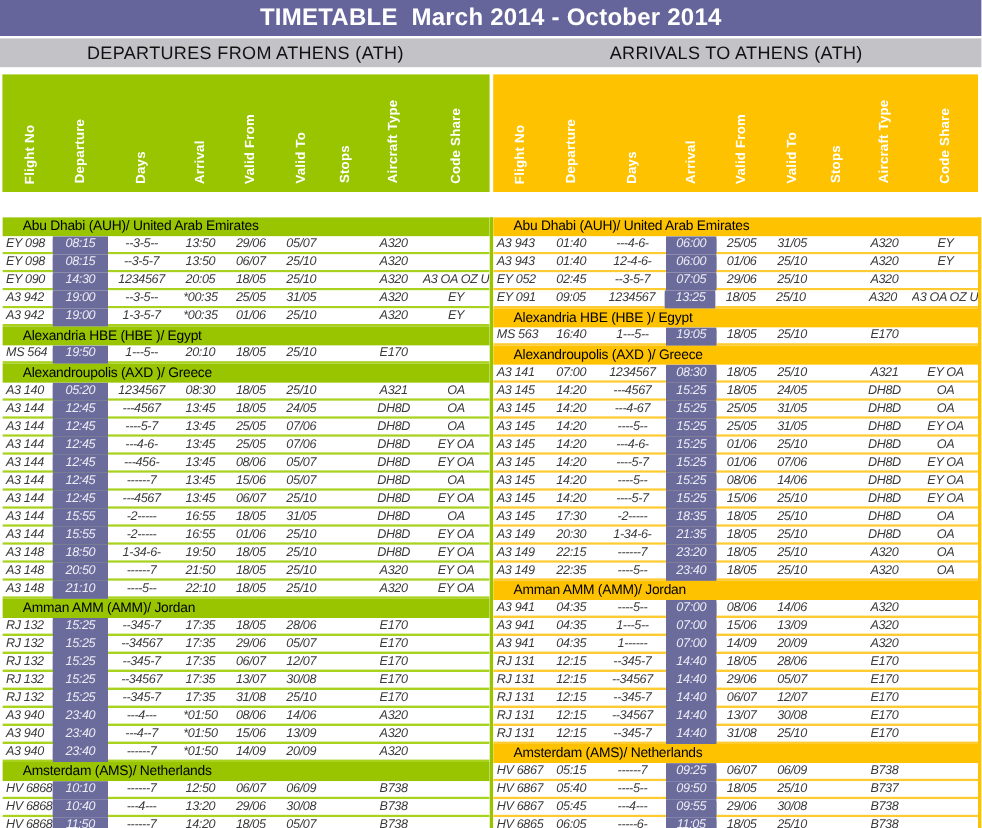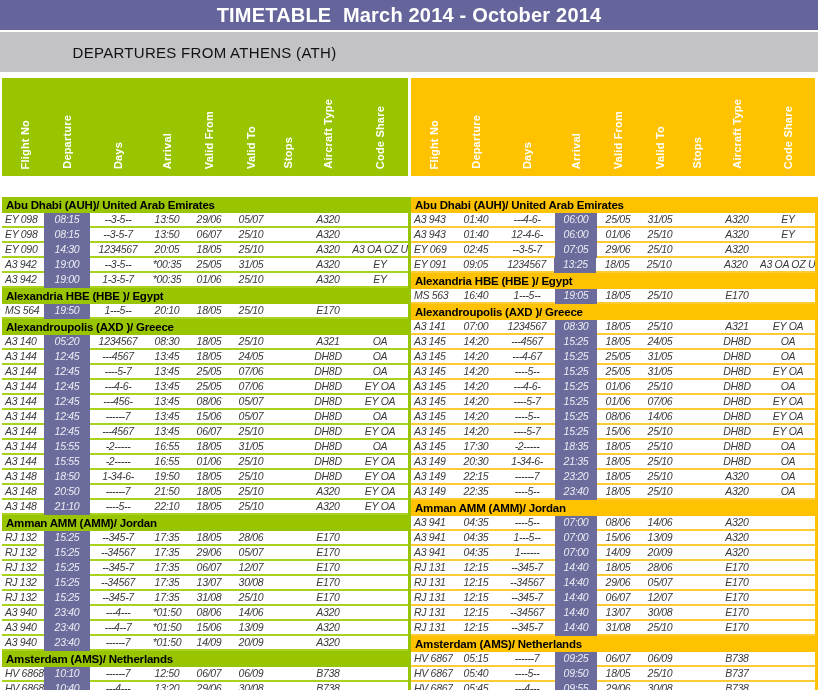--- a/index.html
+++ b/index.html
@@ -12,21 +12,21 @@
 
   .title-bar{
     height:30px;background:var(--title-bg);
     display:flex;align-items:center;justify-content:center;
   }
   .title-bar span{
     color:#fff;font-weight:bold;font-size:20px;letter-spacing:0.2px;white-space:pre;
   }
 
   .subtitle-bar{
-    height:40px;margin-top:2px;background:var(--subtitle-bg);
+    height:24px;margin-top:2px;background:var(--subtitle-bg);
     display:flex;align-items:center;
   }
   .subtitle{
     flex:0 0 409px;text-align:center;font-size:15px;color:#111;
     letter-spacing:0.3px;white-space:pre;
   }
 
   .band-row{display:flex;margin-top:6px;padding-left:2px;}
   .band{height:98px;display:flex;}
   #band-0{width:406px;background:var(--green);margin-right:3px;}
@@ -37,21 +37,21 @@
     color:#fff;font-weight:bold;font-size:11px;letter-spacing:0.2px;white-space:nowrap;
   }
 
   .body-row{display:flex;margin-top:21px;padding-left:2px;align-items:flex-start;}
   .panel{overflow:hidden;}
   #panel-0{width:406px;border-right:3px solid var(--green);}
   #panel-1{width:404px;border-right:3px solid var(--yellow);}
 
   .sec{
     height:16px;line-height:16px;background:var(--accent);
-    font-weight:bold;font-size:11.5px;color:#000;padding-left:4px;
+    font-weight:normal;font-size:11.5px;color:#000;padding-left:17px;
     letter-spacing:-0.2px;white-space:nowrap;overflow:hidden;box-sizing:border-box;
   }
   .row{display:flex;height:13px;border-bottom:2px solid var(--sep);background:#fff;font-style:italic;}
   .cell{
     font-size:10.5px;line-height:13px;color:#3a3a3a;text-align:center;
     white-space:nowrap;overflow:hidden;letter-spacing:-0.3px;box-sizing:border-box;
   }
   .cell.hl{background:var(--hl);color:var(--hl-text);box-shadow:0 2px 0 0 var(--hl);}
 
   .c1{width:42px;text-align:left;padding-left:3px;}
@@ -68,20 +68,21 @@
 <body>
 
 <div class="page">
 
   <div class="title-bar">
     <span>TIMETABLE  March 2014 - October 2014</span>
   </div>
 
   <div class="subtitle-bar">
     <div class="subtitle">DEPARTURES FROM ATHENS (ATH)</div>
+    <div class="subtitle">ARRIVALS TO ATHENS (ATH)</div>
   </div>
 
   <div class="band-row">
     <div class="band" id="band-0">
         <div class="bcol c1">
           <span>Flight No</span>
         </div>
         <div class="bcol c2">
           <span>Departure</span>
         </div>
@@ -483,21 +484,21 @@
           <div class="cell c2">01:40</div>
           <div class="cell c3">12-4-6-</div>
           <div class="cell c4 hl">06:00</div>
           <div class="cell c5">01/06</div>
           <div class="cell c6">25/10</div>
           <div class="cell c7"></div>
           <div class="cell c8">A320</div>
           <div class="cell c9">EY</div>
         </div>
         <div class="row">
-          <div class="cell c1">EY 069</div>
+          <div class="cell c1">EY 052</div>
           <div class="cell c2">02:45</div>
           <div class="cell c3">--3-5-7</div>
           <div class="cell c4 hl">07:05</div>
           <div class="cell c5">29/06</div>
           <div class="cell c6">25/10</div>
           <div class="cell c7"></div>
           <div class="cell c8">A320</div>
           <div class="cell c9"></div>
         </div>
         <div class="row">

